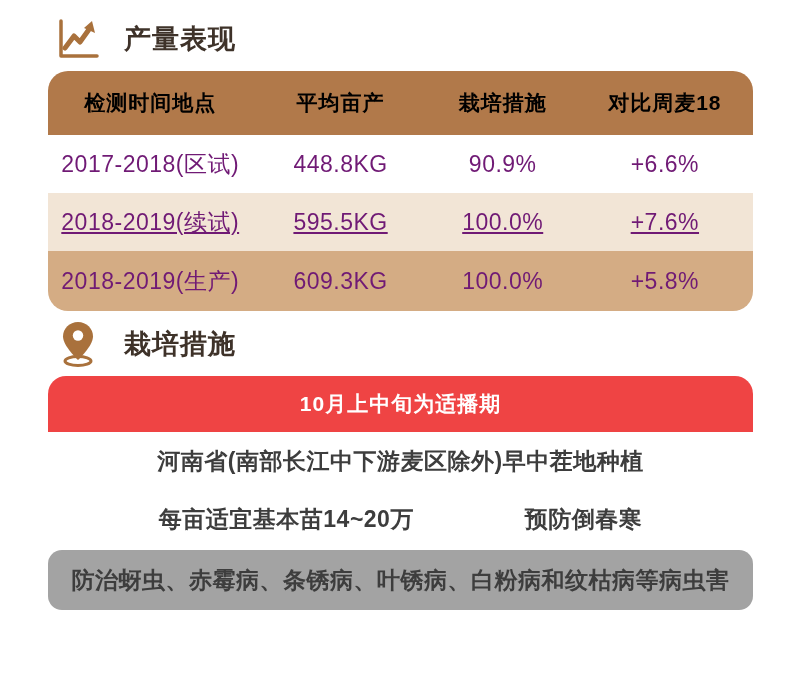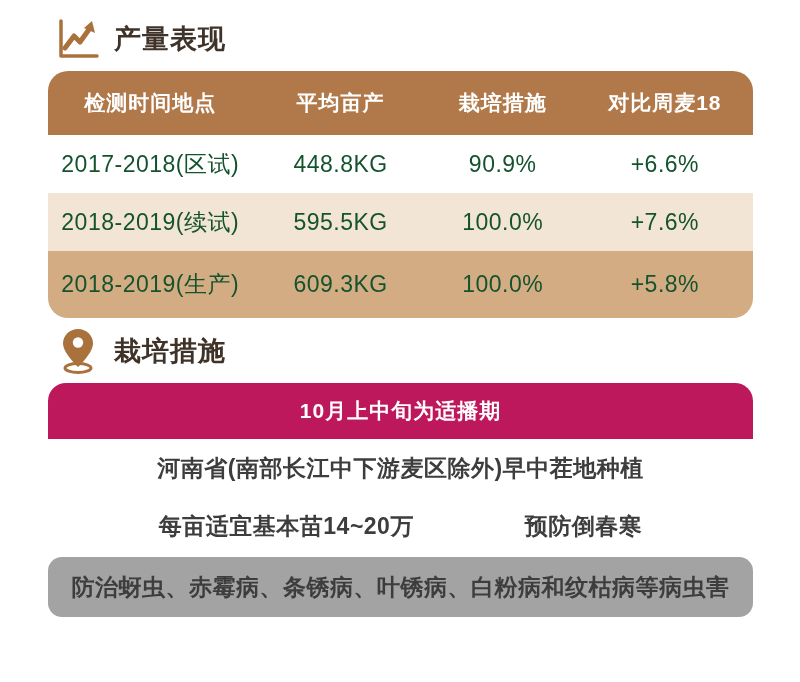--- a/index.html
+++ b/index.html
@@ -13,64 +13,64 @@
   }
   .page {
     width: 800px;
     height: 682px;
     position: relative;
     background: #ffffff;
   }
   .section-title {
     display: flex;
     align-items: center;
-    gap: 14px;
+    gap: 24px;
     margin: 0 0 0 56px;
     color: #3e3229;
     font-size: 27px;
     font-weight: bold;
     letter-spacing: 1px;
   }
   .title-1 { padding-top: 16px; height: 46px; }
   .title-2 { padding-top: 8px; height: 50px; }
   .card {
     width: 705px;
     margin-left: 48px;
   }
   .card-1 { margin-top: 9px; }
   .card-2 { margin-top: 7px; }
   .tbl-header {
     display: grid;
     grid-template-columns: 29% 25% 21% 25%;
     align-items: center;
     background: #b1794a;
-    color: #ffffff;
+    color: #000000;
     height: 64px;
     border-radius: 20px 20px 0 0;
     font-weight: bold;
     font-size: 21px;
     letter-spacing: 1px;
   }
   .tbl-header div { text-align: center; }
   .tbl-row {
     display: grid;
     grid-template-columns: 29% 25% 21% 25%;
     align-items: center;
     height: 58px;
     font-size: 23px;
-    color: #14532d;
+    color: #701a75;
     letter-spacing: 0.5px;
   }
   .tbl-row div { text-align: center; }
   .row-white { background: #ffffff; }
-  .row-beige { background: #f2e5d6; }
+  .row-beige { background: #f2e5d6; text-decoration: underline; }
   .row-tan   { background: #d4ac84; }
-  .tbl-row.last { border-radius: 0 0 20px 20px; height: 67px; }
+  .tbl-row.last { border-radius: 0 0 20px 20px; height: 60px; }
   .cult-header {
-    background: #be185d;
+    background: #ef4444;
     color: #ffffff;
     height: 56px;
     border-radius: 18px 18px 0 0;
     display: flex;
     align-items: center;
     justify-content: center;
     font-size: 21px;
     font-weight: bold;
     letter-spacing: 1px;
   }

